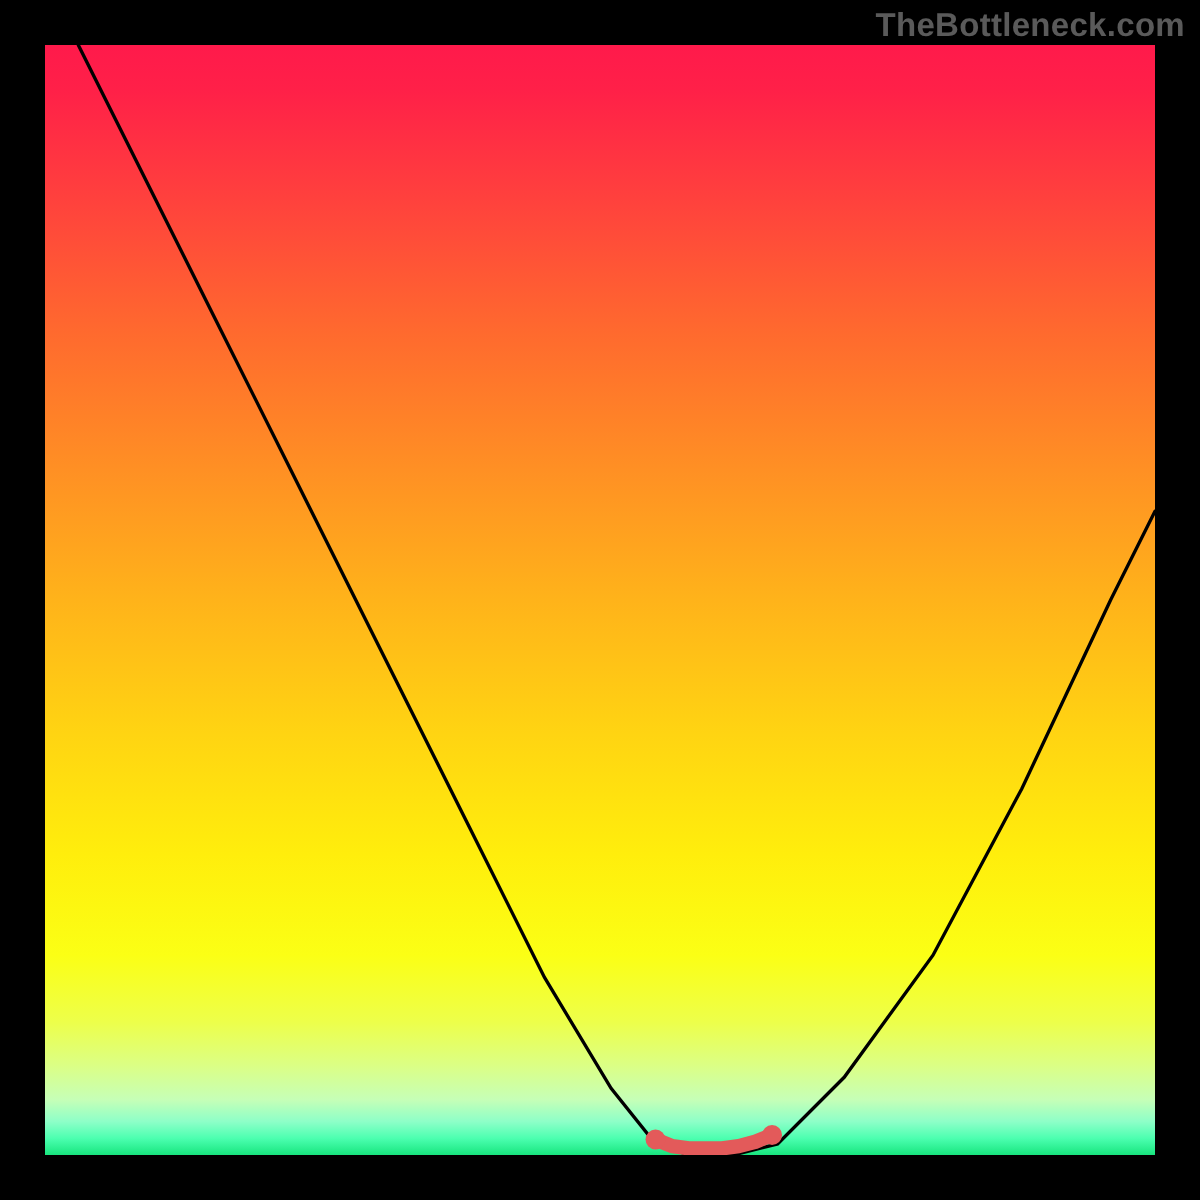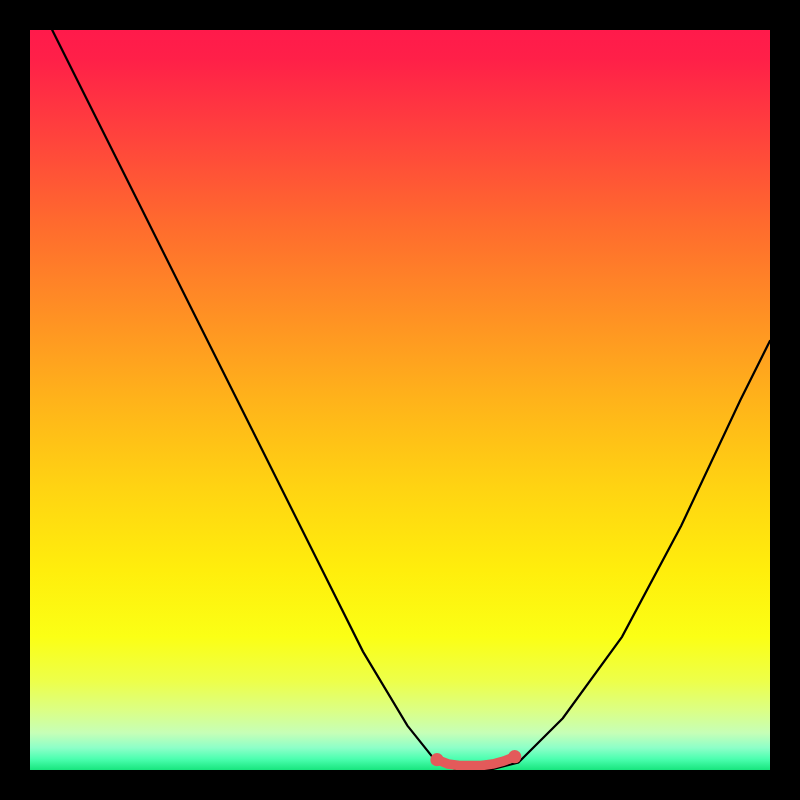--- a/index.html
+++ b/index.html
@@ -64,20 +64,21 @@
     left: 0;
     top: 0;
     width: 100%;
     height: 100%;
   }
 </style>
 </head>
 <body>
 
 <div class="wrap">
+  <div class="watermark">TheBottleneck.com</div>
 
   <div class="plot-frame">
     <div class="gradient"></div>
     <svg class="curve" viewBox="0 0 100 100" preserveAspectRatio="none">
       <polyline id="main-curve" fill="none" stroke="#000000" stroke-width="0.30" stroke-linecap="round" points="3.00,0.00 8.00,10.00 15.00,24.00 22.00,38.00 30.00,54.00 38.00,70.00 45.00,84.00 51.00,94.00 55.00,99.00 58.00,100.00 62.00,100.00 66.00,99.00 72.00,93.00 80.00,82.00 88.00,67.00 96.00,50.00 100.00,42.00"></polyline>
       <g id="highlight-group">
           <polyline points="55.00,98.60 56.50,99.20 58.00,99.40 59.50,99.40 61.00,99.40 62.50,99.20 64.00,98.80 65.50,98.20" fill="none" stroke="#e35a5a" stroke-width="1.3" stroke-linecap="round" stroke-linejoin="round"></polyline>
           <circle cx="55.00" cy="98.60" r="0.9" fill="#e35a5a"></circle>
           <circle cx="65.50" cy="98.20" r="0.9" fill="#e35a5a"></circle>
         </g>

